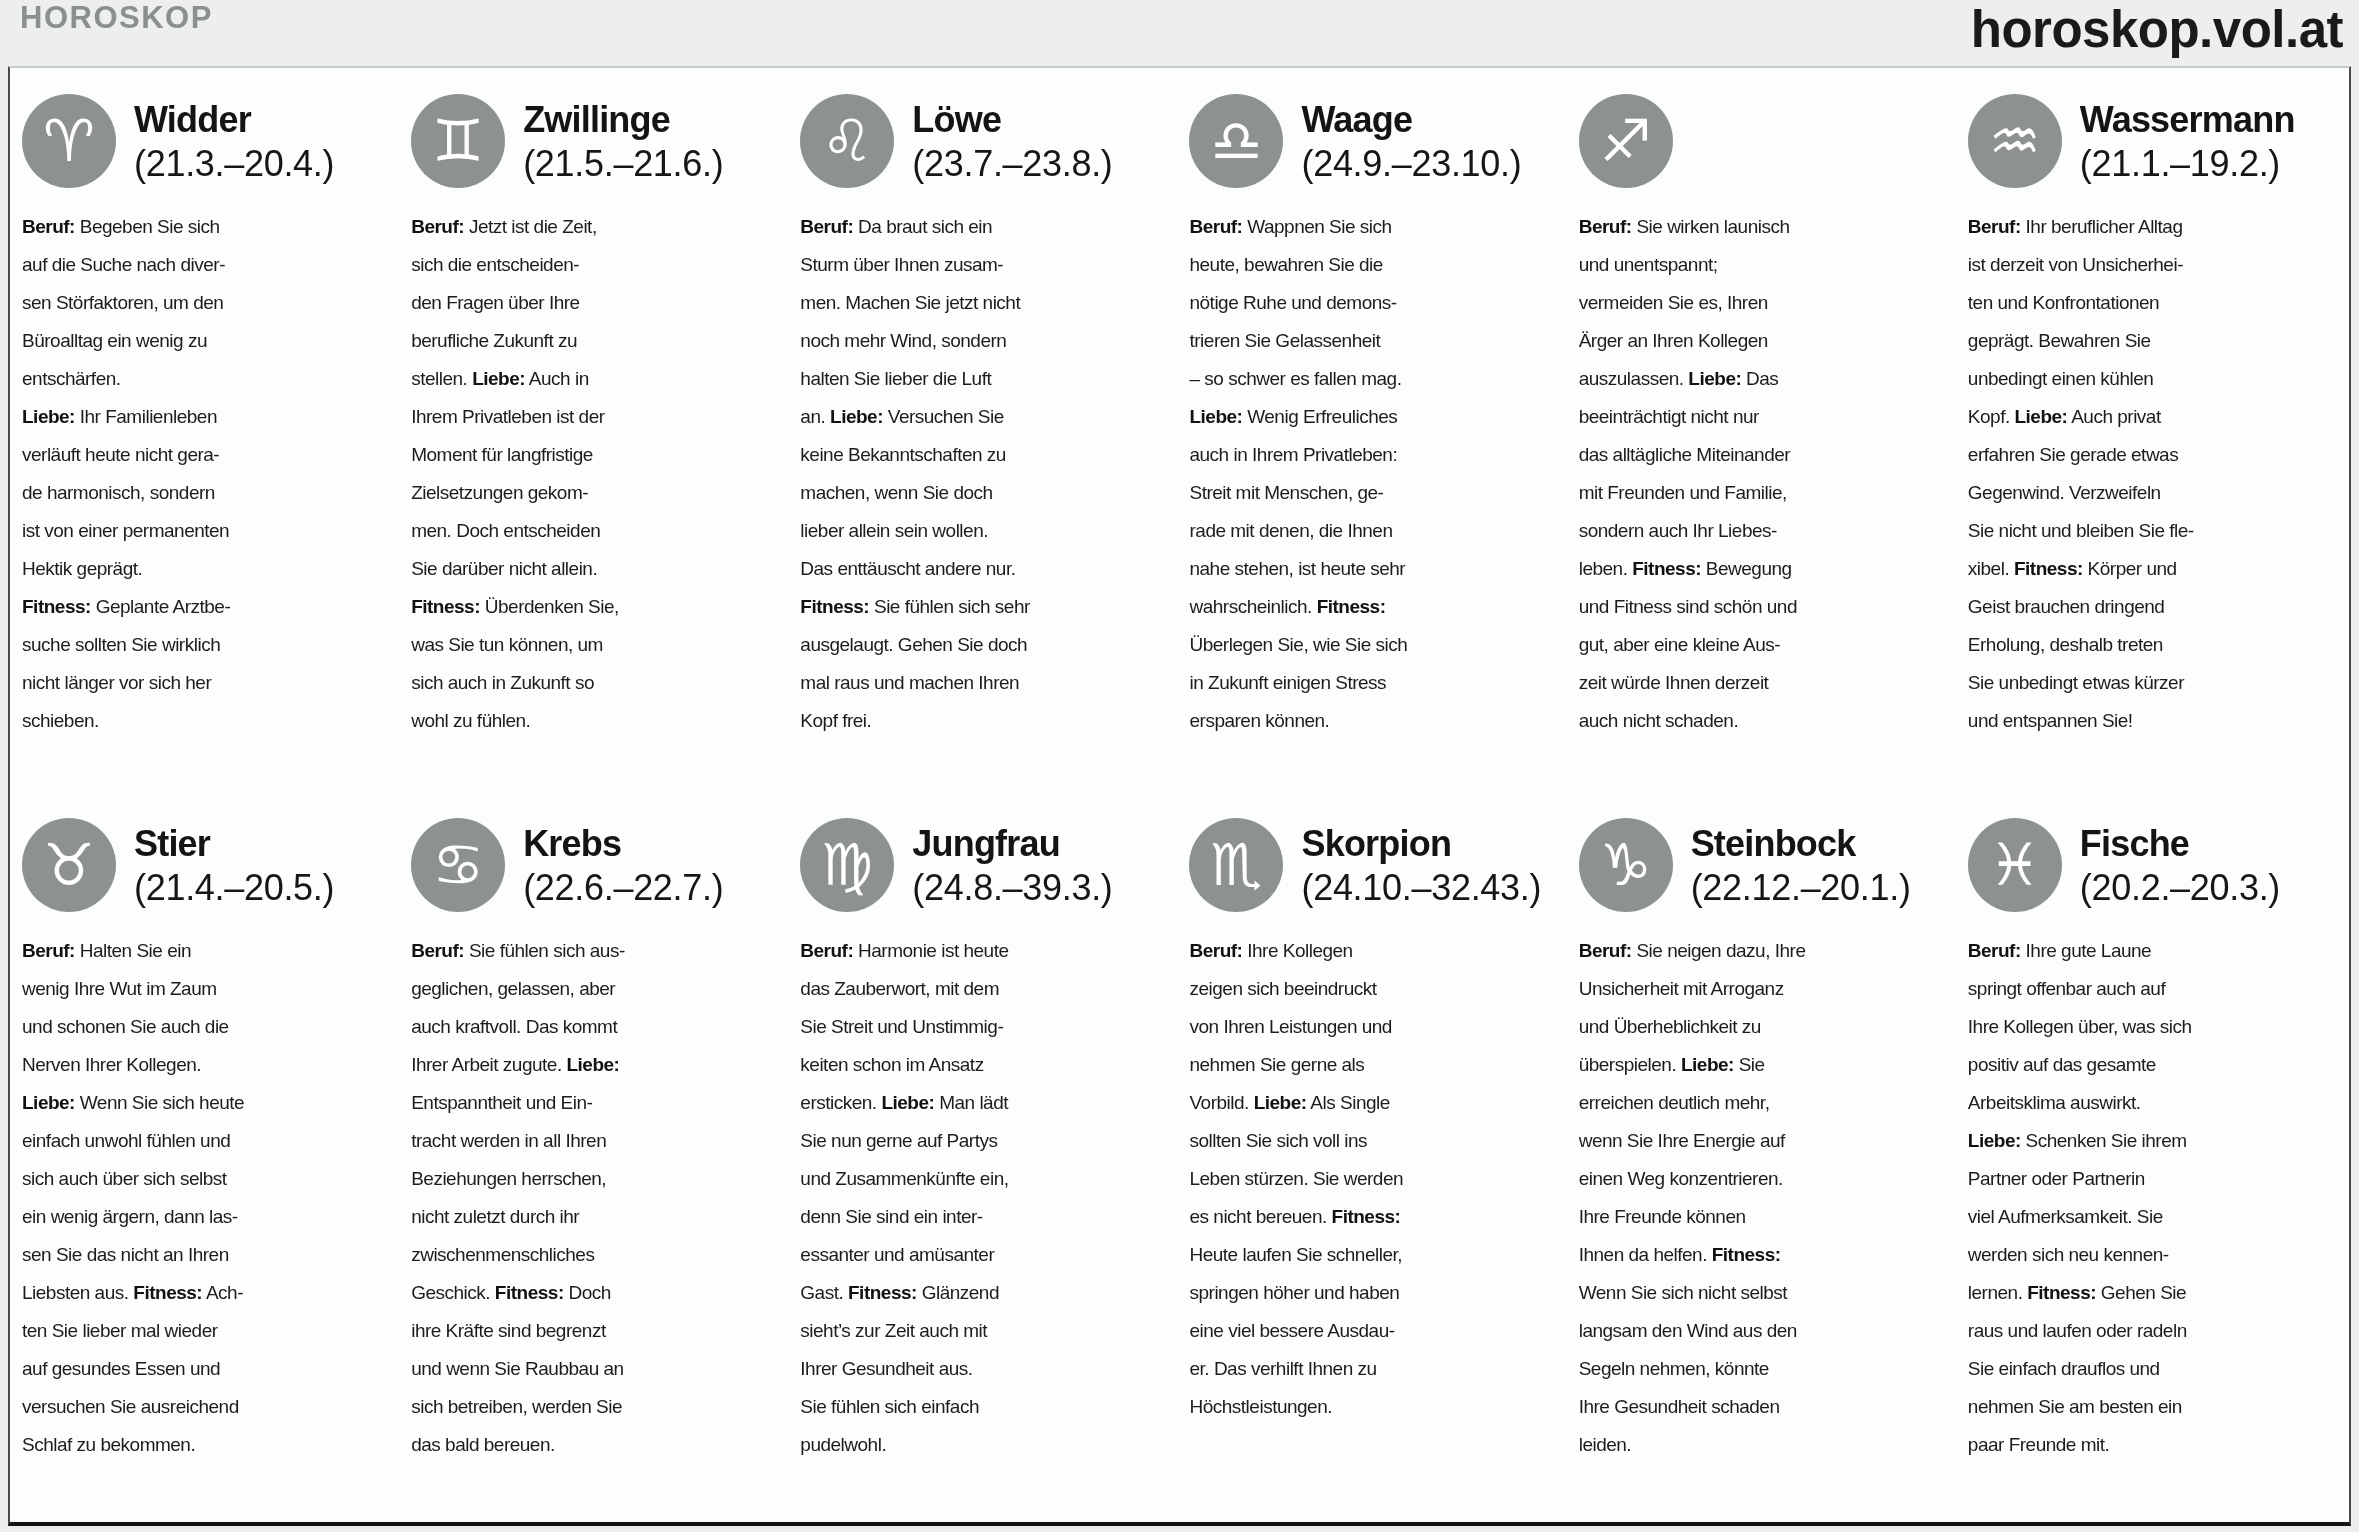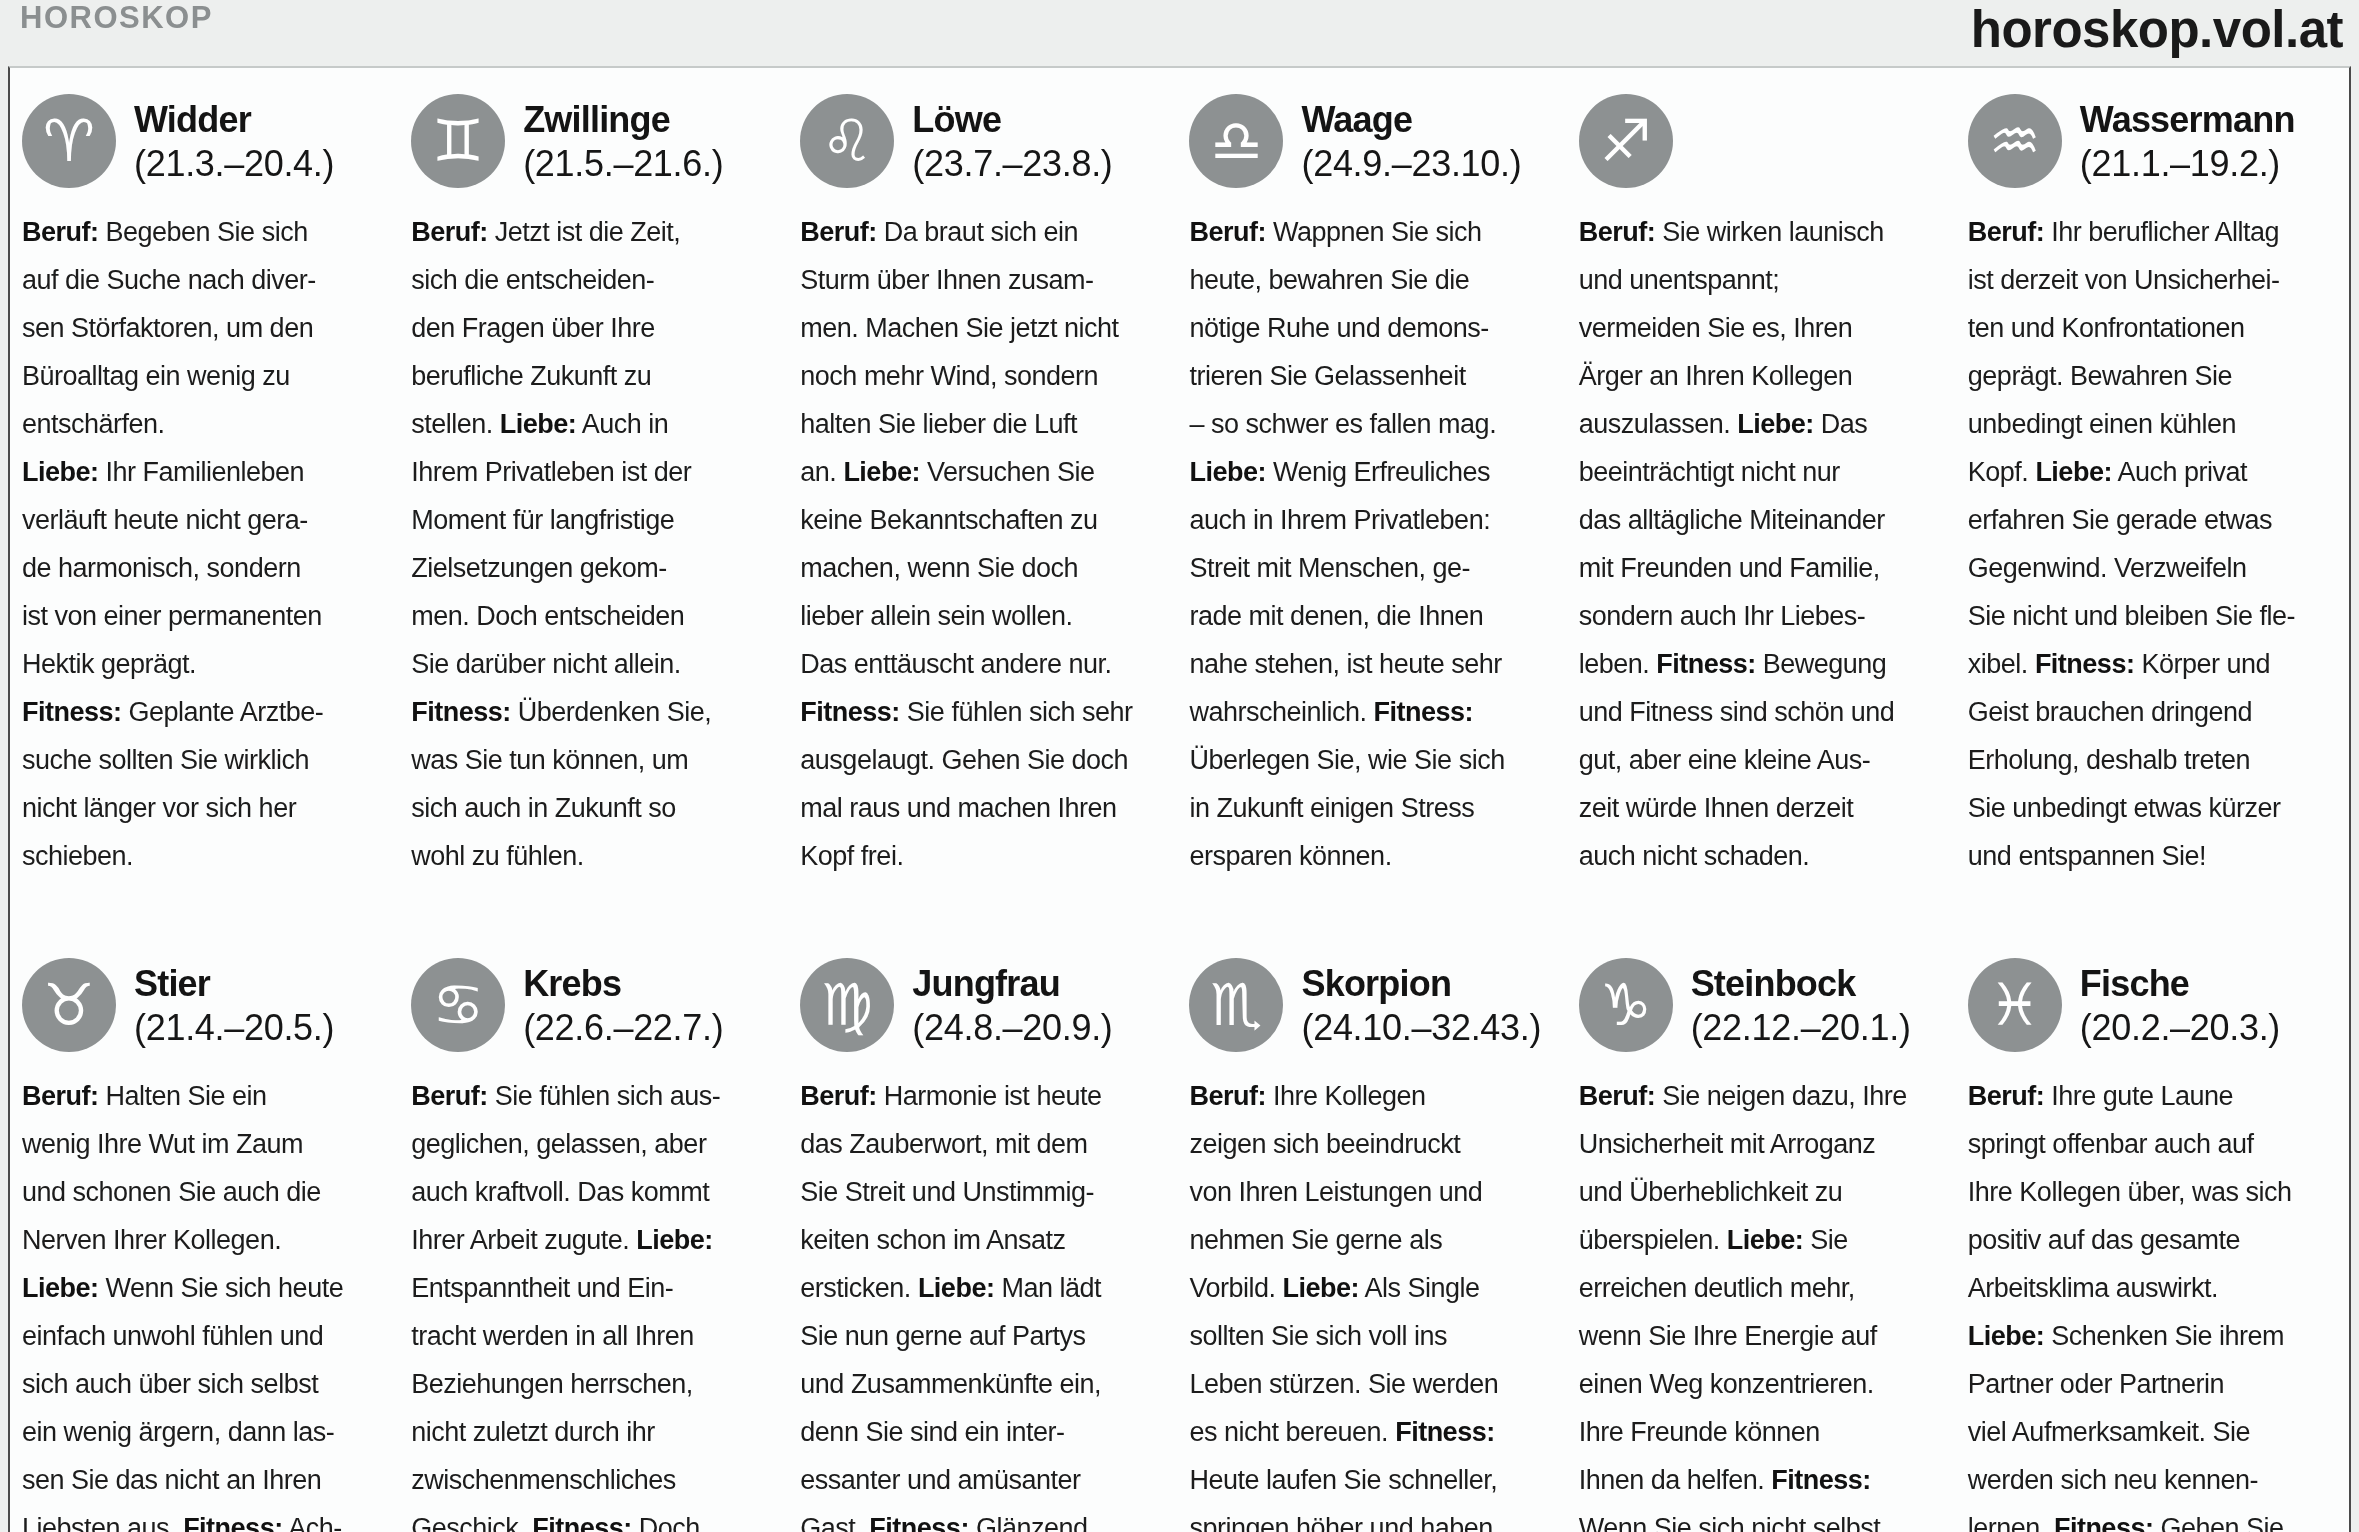--- a/index.html
+++ b/index.html
@@ -55,21 +55,21 @@
   .sign-name{
     font-size:36px;font-weight:700;line-height:48px;
     letter-spacing:-0.8px;color:#141414;
     padding-top:2px;white-space:nowrap;
   }
   .sign-dates{
     font-size:36px;line-height:40px;color:#161616;
     letter-spacing:-0.3px;white-space:nowrap;
   }
   .sign-body{
-    font-size:27px;line-height:48px;
+    font-size:19px;line-height:38px;
     letter-spacing:-0.5px;
     white-space:pre;
     color:#1c1c1c;
   }
   .sign-body b{font-weight:700;color:#111;}
 </style>
 </head>
 <body>
 
 <div class="topbar">
@@ -275,21 +275,21 @@
 sich betreiben, werden Sie
 das bald bereuen.</div>
   </div>
       <div class="cell">
     <div class="cell-head">
       <div class="icon-circle">
         <span>♍</span>
       </div>
       <div class="titles">
         <div class="sign-name">Jungfrau</div>
-        <div class="sign-dates">(24.8.–20.9.)</div>
+        <div class="sign-dates">(24.8.–39.3.)</div>
       </div>
     </div>
     <div class="sign-body"><b>Beruf:</b> Harmonie ist heute
 das Zauberwort, mit dem
 Sie Streit und Unstimmig-
 keiten schon im Ansatz
 ersticken. <b>Liebe:</b> Man lädt
 Sie nun gerne auf Partys
 und Zusammenkünfte ein,
 denn Sie sind ein inter-

